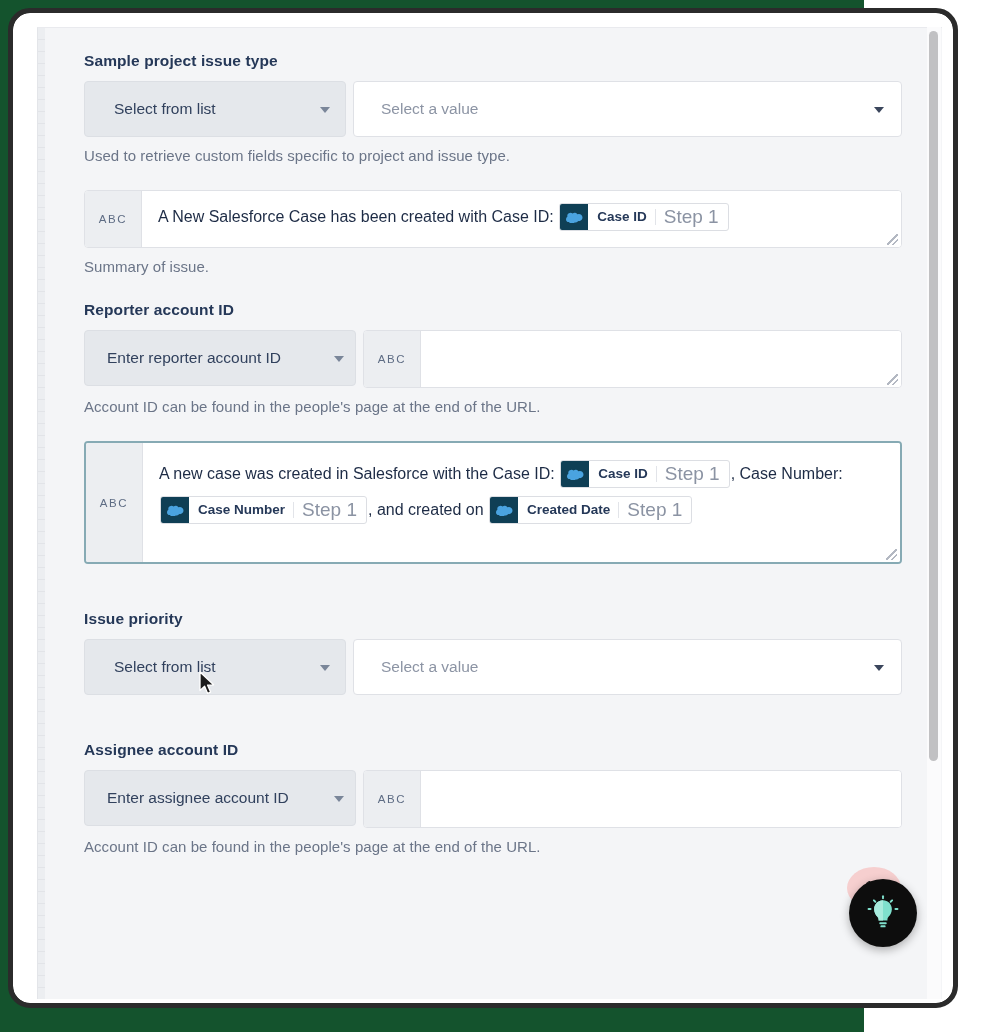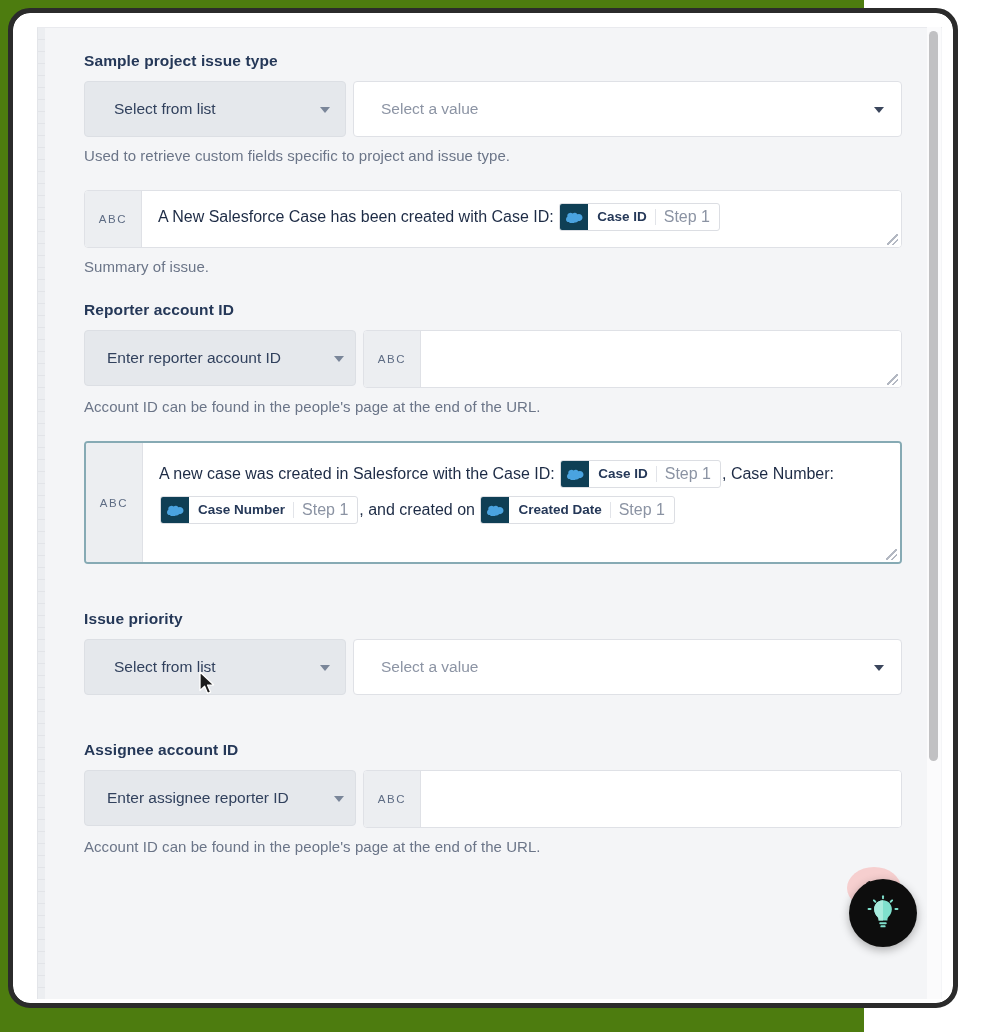--- a/index.html
+++ b/index.html
@@ -10,21 +10,21 @@
     overflow: hidden;
     background: #ffffff;
     font-family: "Liberation Sans", sans-serif;
   }
 
   
   #screen {
     position: relative;
     width: 864px;
     height: 1032px;
-    background: #4d7c0f;
+    background: #14532d;
     padding-left: 48px;
   }
 
   #outer-frame {
     position: absolute;
     left: 8px;
     top: 8px;
     width: 950px;
     height: 1000px;
     border: 5px solid #2b2b2b;
@@ -284,21 +284,21 @@
   }
   .chip-sep {
     width: 1px;
     background: #e2e4e9;
     margin: 5px 0;
   }
   .chip-step {
     display: flex;
     align-items: center;
     padding: 0 9px 0 8px;
-    font-size: 16px;
+    font-size: 19px;
     color: #8b93a3;
     white-space: nowrap;
   }
 
   .helper {
     font-size: 15px;
     color: #6b7588;
     margin-top: 10px;
     letter-spacing: .05px;
   }
@@ -476,21 +476,21 @@
               </div>
             </div>
           </div>
 
           <div class="field" style="margin-top:46px;">
             <div class="field-label">
               <span>Assignee account ID</span>
             </div>
             <div class="row">
               <div class="mode-select tight" style="width:272px;">
-                <span>Enter assignee reporter ID</span>
+                <span>Enter assignee account ID</span>
                 <span class="caret"></span>
               </div>
               <div class="abc-wrap">
                 <div class="abc-box">ABC</div>
                 <div class="abc-field h-one">
                   <span></span>
                 </div>
               </div>
             </div>
             <div class="helper">Account ID can be found in the people's page at the end of the URL.</div>

